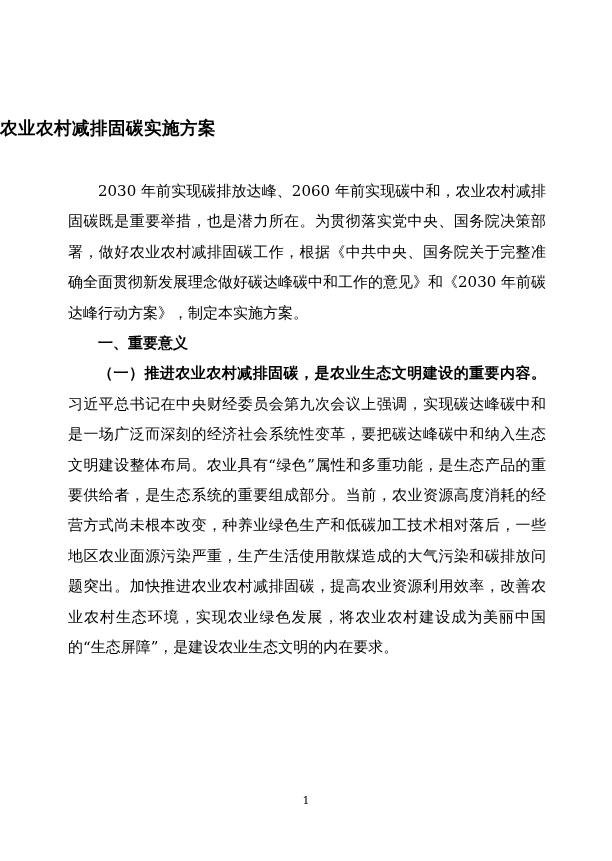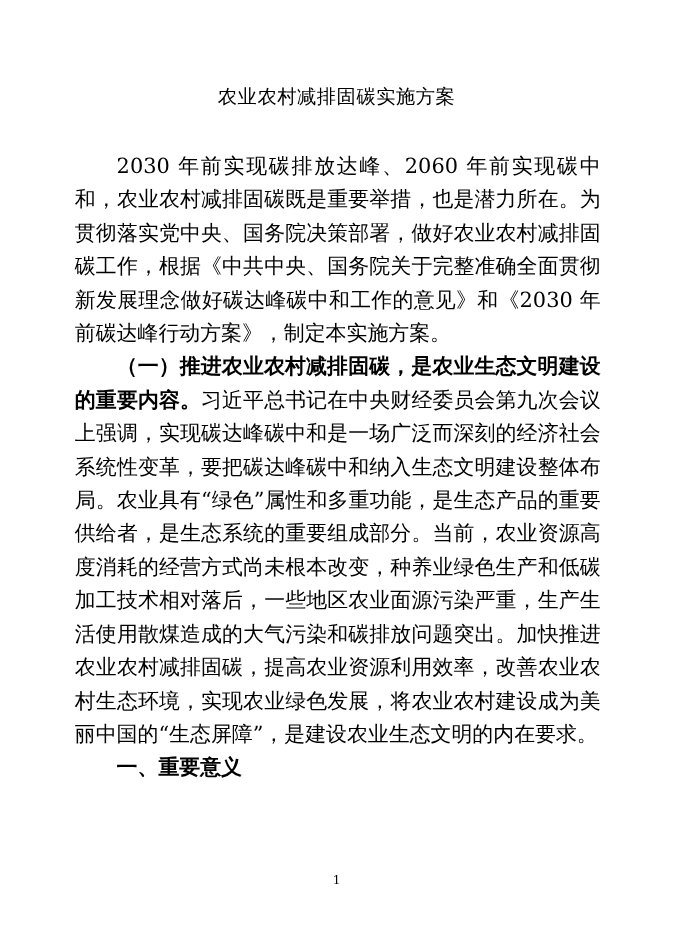--- a/index.html
+++ b/index.html
@@ -16,36 +16,36 @@
     overflow: hidden;
   }
   .page {
     width: 612px;
     height: 861px;
     position: relative;
     box-sizing: border-box;
     padding: 0;
   }
   .doc-title {
-    text-align: center;
+    text-align: left;
     font-size: 17.5px;
-    font-weight: normal;
+    font-weight: bold;
     letter-spacing: 0.5px;
     margin: 0;
-    padding-top: 76px;
+    padding-top: 116px;
     font-family: "DejaVu Serif", "Liberation Serif", serif;
   }
   .body-block {
     margin-top: 36px;
     padding-left: 68px;
     padding-right: 66px;
   }
   p.para {
     margin: 0 0 0 0;
-    font-size: 19px;
+    font-size: 15px;
     line-height: 30.4px;
     text-align: justify;
     text-justify: inter-ideograph;
     text-indent: 2em;
     font-family: "DejaVu Serif", "Liberation Serif", serif;
   }
   p.para + p.para {
     margin-top: 0px;
   }
   .heading1 {
@@ -73,22 +73,22 @@
 <body>
 
 <div class="page">
 
   <h1 class="doc-title">农业农村减排固碳实施方案</h1>
 
   <div class="body-block">
 
     <p class="para">2030 年前实现碳排放达峰、2060 年前实现碳中和，农业农村减排固碳既是重要举措，也是潜力所在。为贯彻落实党中央、国务院决策部署，做好农业农村减排固碳工作，根据《中共中央、国务院关于完整准确全面贯彻新发展理念做好碳达峰碳中和工作的意见》和《2030 年前碳达峰行动方案》，制定本实施方案。</p>
 
+    <p class="para heading1">一、重要意义</p>
+
     <p class="para"><span class="bold">（一）推进农业农村减排固碳，是农业生态文明建设的重要内容。</span><span>习近平总书记在中央财经委员会第九次会议上强调，实现碳达峰碳中和是一场广泛而深刻的经济社会系统性变革，要把碳达峰碳中和纳入生态文明建设整体布局。农业具有“绿色”属性和多重功能，是生态产品的重要供给者，是生态系统的重要组成部分。当前，农业资源高度消耗的经营方式尚未根本改变，种养业绿色生产和低碳加工技术相对落后，一些地区农业面源污染严重，生产生活使用散煤造成的大气污染和碳排放问题突出。加快推进农业农村减排固碳，提高农业资源利用效率，改善农业农村生态环境，实现农业绿色发展，将农业农村建设成为美丽中国的“生态屏障”，是建设农业生态文明的内在要求。</span></p>
-
-    <p class="para heading1">一、重要意义</p>
 
 
   </div>
 
   <div class="page-number">1</div>
 
 </div>
 
 </body></html>

